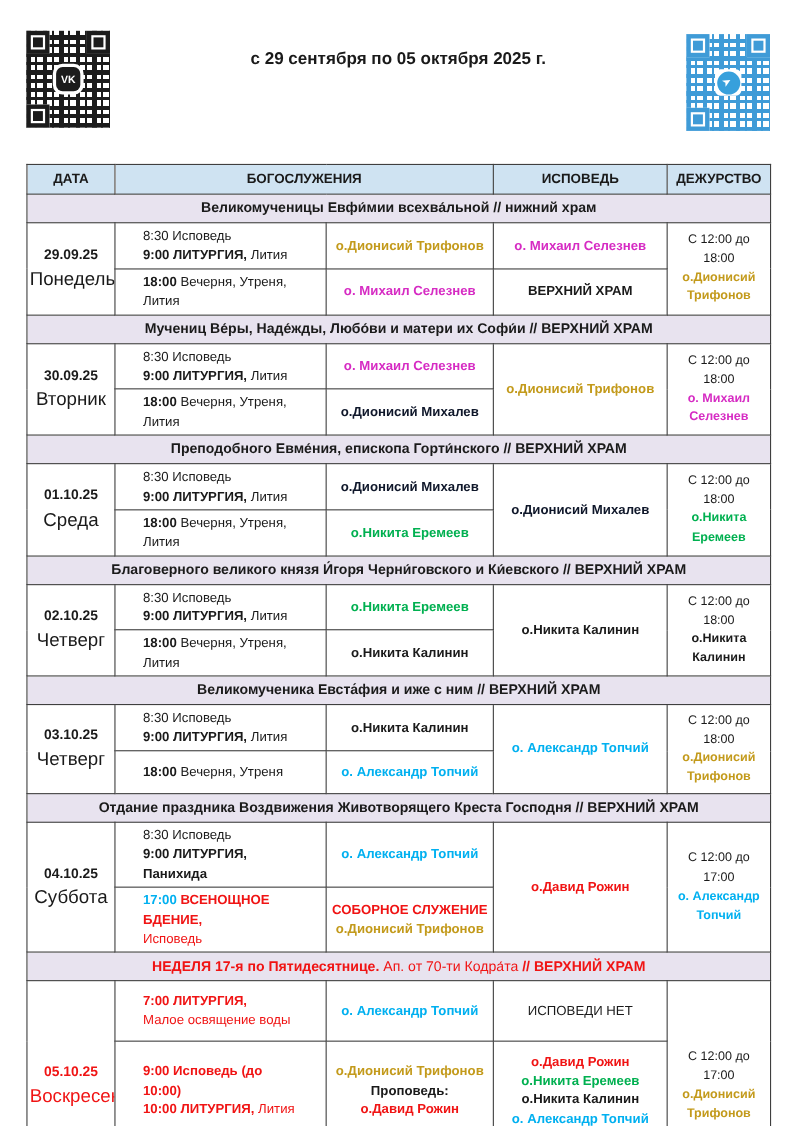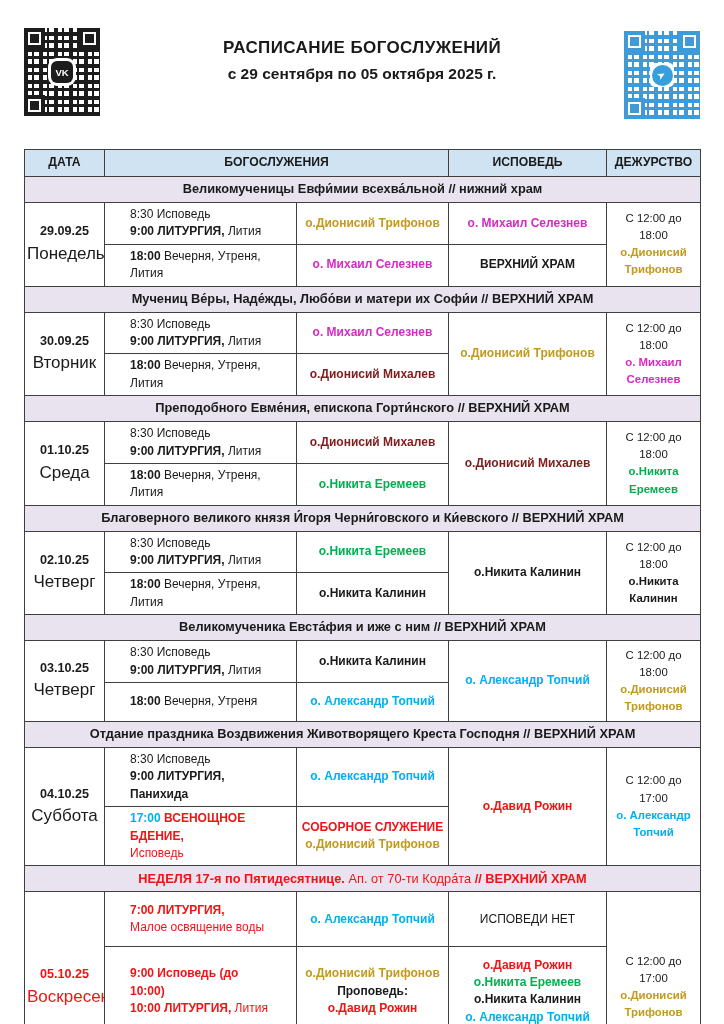--- a/index.html
+++ b/index.html
@@ -42,40 +42,39 @@
   tr.h32 td{height:32px;}
   tr.h42 td{height:42px;}
   tr.s1 td{height:48px;}
   tr.s2 td{height:82px;}
   tr.s3 td{height:40px;}
 
   
   .b{font-weight:700;}
   .gold{color:#c39a1b;font-weight:700;}
   .mag{color:#d62bc3;font-weight:700;}
-  .pur{color:#7f1d1d;font-weight:700;}
+  .pur{color:#0f172a;font-weight:700;}
   .grn{color:#00b050;font-weight:700;}
   .cyn{color:#00b0f0;font-weight:700;}
   .red{color:#f01414;}
   .redb{color:#f01414;font-weight:700;}
 </style>
 </head>
 <body>
 
 <div class="page">
 
   <div class="hdr">
     <div class="qr qrL">
       <i class="f fa"></i>
       <i class="f fb"></i>
       <i class="f fc"></i>
       <span class="badge badge-vk">VK</span>
     </div>
     <div class="titles">
-      <div class="t1">РАСПИСАНИЕ  БОГОСЛУЖЕНИЙ</div>
       <div class="t3">с 29 сентября по 05 октября 2025 г.</div>
     </div>
     <div class="qr qrR">
       <i class="f fa"></i>
       <i class="f fb"></i>
       <i class="f fc"></i>
       <span class="badge badge-tg">
         <span class="tg-circ">
           <span class="tg-plane">➤</span>
         </span>

